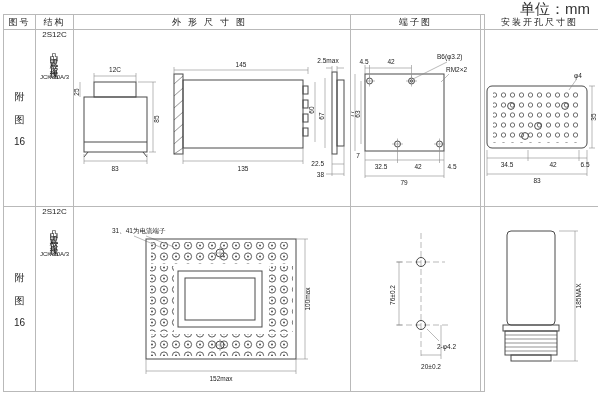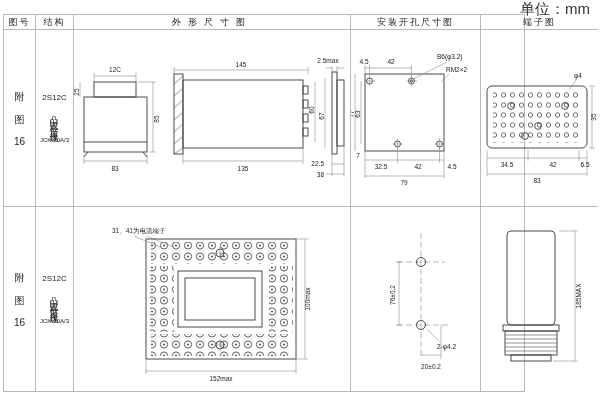--- a/index.html
+++ b/index.html
@@ -1,50 +1,50 @@
 <!DOCTYPE html>
 <html><head>
 <meta charset="utf-8">
 <style>
   *{margin:0;padding:0;box-sizing:border-box}
   html,body{width:600px;height:400px}
   body{background:#fff;font-family:"Liberation Sans",sans-serif;color:#222;position:relative;overflow:hidden}
   .unit{position:absolute;top:0;right:10px;font-size:15px;color:#333}
-  .tbl{position:absolute;left:3px;top:14px;width:522px;display:grid;
+  .tbl{position:absolute;left:3px;top:14px;width:482px;display:grid;
        grid-template-columns:32px 38px 277px 130px 117px;
        grid-template-rows:15px 177px 184px;
        border:1px solid #b9b9b9;background:#fff}
   .c{border-right:1px solid #b9b9b9;border-bottom:1px solid #b9b9b9;position:relative;overflow:hidden}
   .c:nth-child(5n){border-right:none}
   .c:nth-child(n+11){border-bottom:none}
   .hd{display:flex;align-items:center;justify-content:center;font-size:9px;letter-spacing:2px;color:#222}
   .hd-wide{letter-spacing:7px}
   .figcell{display:flex;flex-direction:column;align-items:center;justify-content:center;gap:9px;font-size:10px}
-  .structcell{display:flex;flex-direction:column;align-items:center;justify-content:center;gap:7px}
+  .structcell{display:flex;flex-direction:column;align-items:center;justify-content:flex-start;gap:7px}
   .model{font-size:8px}
   .vtext{writing-mode:vertical-rl;text-orientation:upright;font-size:8.5px;letter-spacing:3px}
   .code{font-size:6px;white-space:nowrap}
   svg{display:block}
   .ln{stroke:#4a4a4a;stroke-width:1;fill:none}
   .th{stroke:#4a4a4a;stroke-width:.6;fill:none}
   .dm{stroke:#8b8b8b;stroke-width:.6;fill:none}
   svg text{font-family:"Liberation Sans",sans-serif;font-size:6.5px;fill:#222}
 </style>
 </head>
 <body>
 
 <div class="unit">单位：mm</div>
 
 <div class="tbl">
 
   <div class="c hd">图号</div>
   <div class="c hd">结构</div>
   <div class="c hd hd-wide">外形尺寸图</div>
+  <div class="c hd">端子图</div>
   <div class="c hd">安装开孔尺寸图</div>
-  <div class="c hd">端子图</div>
 
   <div class="c figcell">
     <span>附</span>
     <span>图</span>
     <span>16</span>
   </div>
 
   <div class="c structcell">
     <span class="model">2S12C</span>
     <span class="vtext">凸出式板后接线</span>

